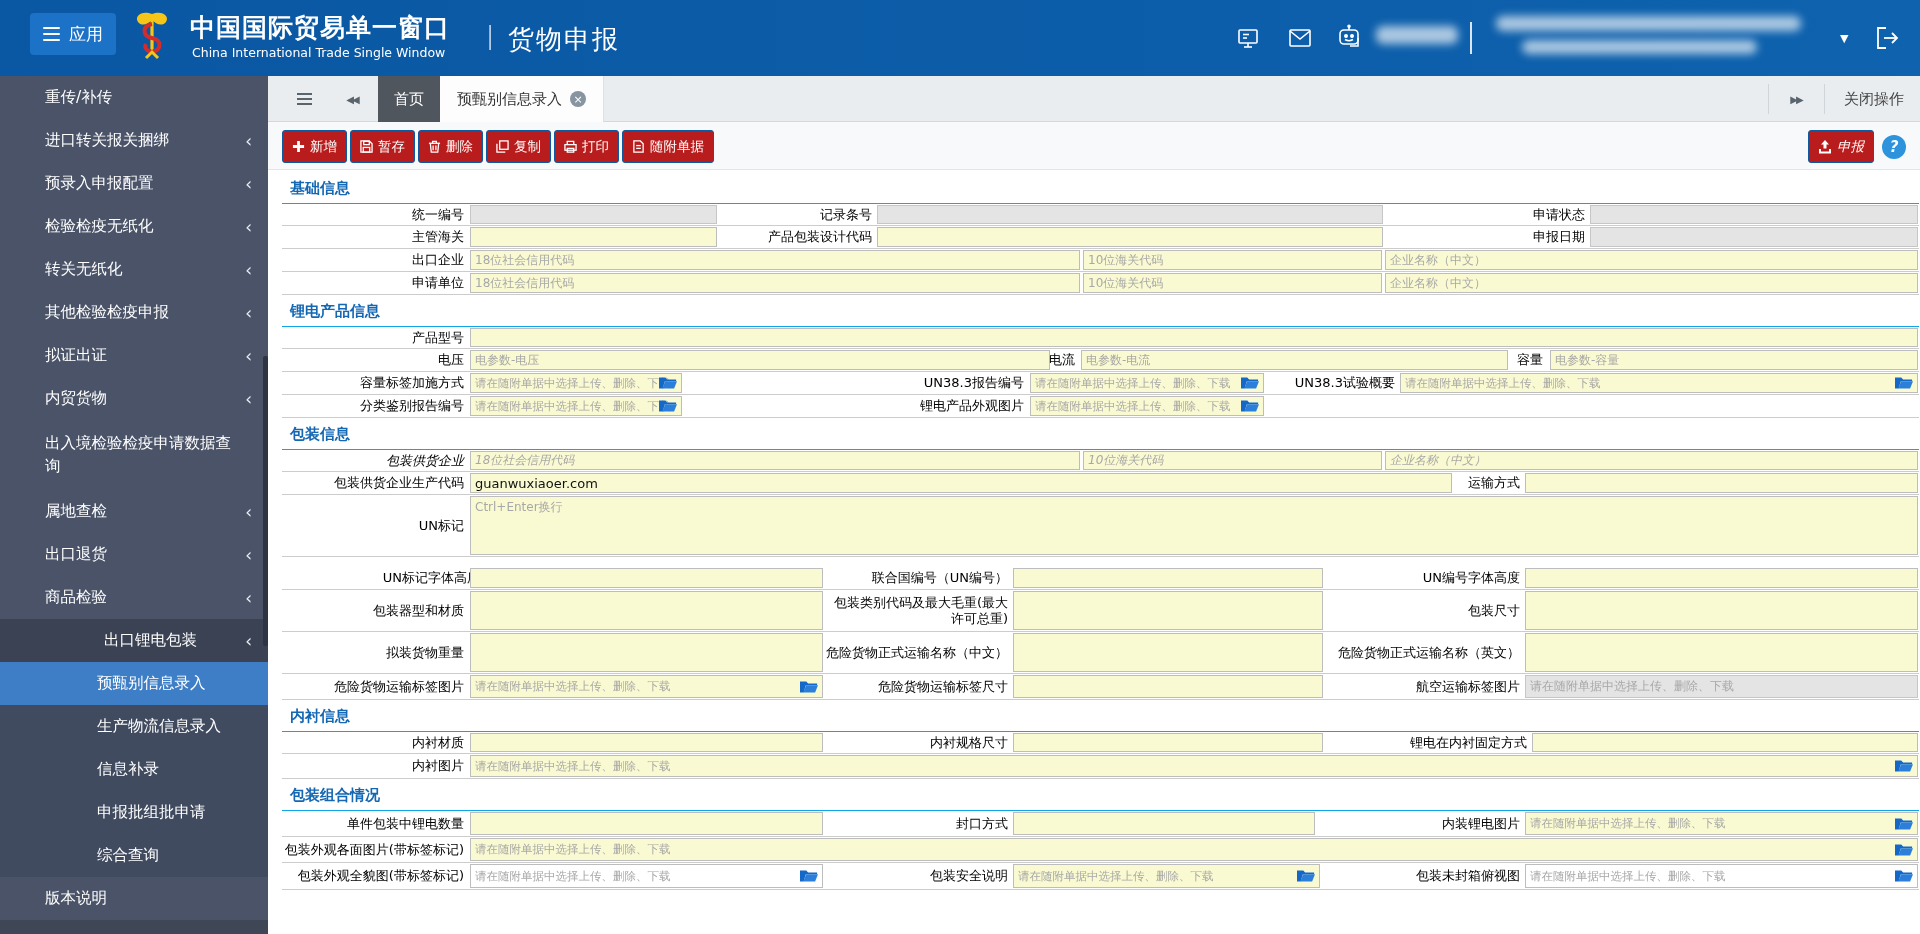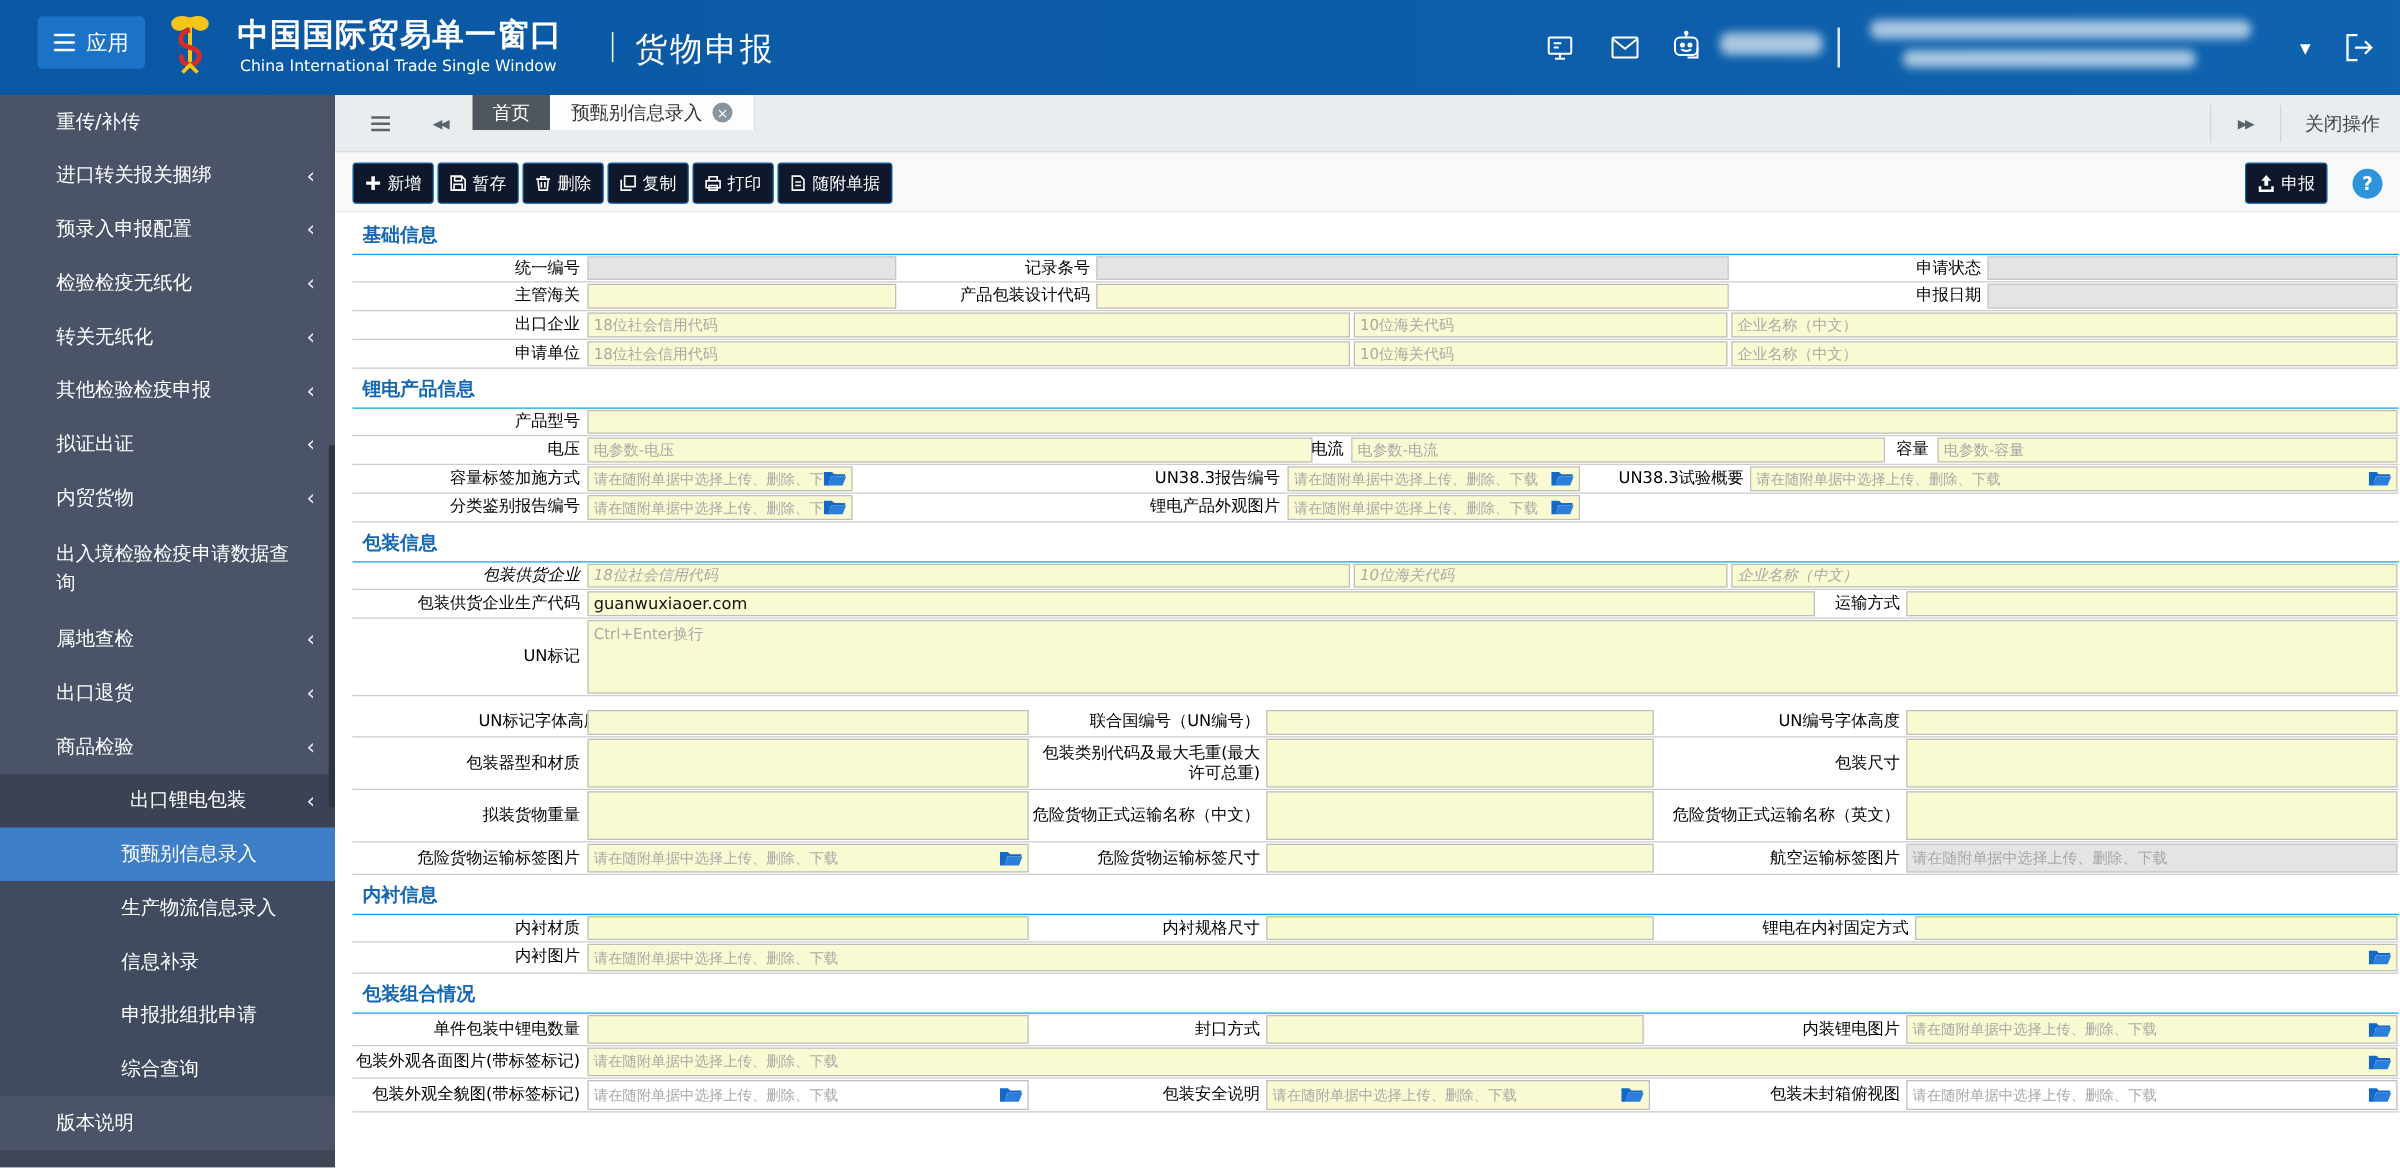--- a/index.html
+++ b/index.html
@@ -39,35 +39,35 @@
   
   .tabbar{position:absolute;left:268px;top:76px;width:1652px;height:46px;background:#e9edf0;
           border-bottom:1px solid #d3d8db;box-sizing:border-box;z-index:3;}
   .tb-ico{position:absolute;top:0;height:46px;display:flex;align-items:center;justify-content:center;
           color:#555;cursor:pointer;}
   .tbars,.tbars::before,.tbars::after{display:block;width:15px;height:2px;background:#5a646c;}
   .tbars{position:relative;}
   .tbars::before,.tbars::after{content:"";position:absolute;left:0;}
   .tbars::before{top:-5px;} .tbars::after{top:5px;}
   .chev2{font-size:10px;letter-spacing:-2px;color:#5a646c;}
-  .tab{position:absolute;top:0;height:28px;display:flex;align-items:center;justify-content:center;
+  .tab{position:absolute;top:0;height:46px;display:flex;align-items:center;justify-content:center;
        gap:8px;font-size:15px;cursor:pointer;box-sizing:border-box;}
   .tab.dark{background:#50565e;color:#fff;}
   .tab.lite{background:#fdfdfd;color:#333;border-right:1px solid #dde1e4;}
   .tab-close{width:16px;height:16px;border-radius:50%;background:#8795a1;color:#fff;font-size:11px;
              display:flex;align-items:center;justify-content:center;cursor:pointer;}
   .tb-vsep{position:absolute;top:8px;width:1px;height:30px;background:#d0d5d9;}
   .close-ops{position:absolute;top:0;height:46px;display:flex;align-items:center;font-size:15px;color:#444;cursor:pointer;}
   
   .toolbar{position:absolute;left:268px;top:122px;width:1652px;height:48px;background:#f7f9fa;
            border-bottom:1px solid #e3e6e8;box-sizing:border-box;z-index:3;}
   .tool-left{position:absolute;left:14px;top:8px;display:flex;gap:3px;}
-  .tbtn{height:31px;background:#0f172a;color:#fff;border:1px solid #0d5aa0;border-radius:3px;
+  .tbtn{height:31px;background:#b91c1c;color:#fff;border:1px solid #0d5aa0;border-radius:3px;
         display:flex;align-items:center;gap:5px;padding:0 9px;font-size:13.5px;cursor:pointer;white-space:nowrap;}
-  .tool-right{position:absolute;right:14px;top:8px;display:flex;gap:20px;align-items:center;}
+  .tool-right{position:absolute;right:14px;top:8px;display:flex;gap:8px;align-items:center;font-style:italic;}
   .help-btn{width:24px;height:24px;border-radius:50%;background:#2d93dd;color:#fff;font-size:15px;font-weight:bold;
             display:flex;align-items:center;justify-content:center;cursor:pointer;}
   
   .form{position:absolute;left:268px;top:170px;width:1652px;height:764px;background:#fff;
         padding:2px 0 0 14px;box-sizing:border-box;z-index:2;}
   .sec-title{color:#1467b3;font-weight:bold;font-size:15px;margin:7px 0 5px 8px;}
   .frow{position:relative;width:1637px;border-bottom:1px solid #ccc;box-sizing:border-box;}
   .frow.first{border-top:1px solid #0ea5e9;}
   .lbl{position:absolute;top:0;height:100%;display:flex;align-items:center;justify-content:flex-end;
        font-size:13px;color:#000;text-align:right;line-height:1.2;padding-right:3px;box-sizing:border-box;}

